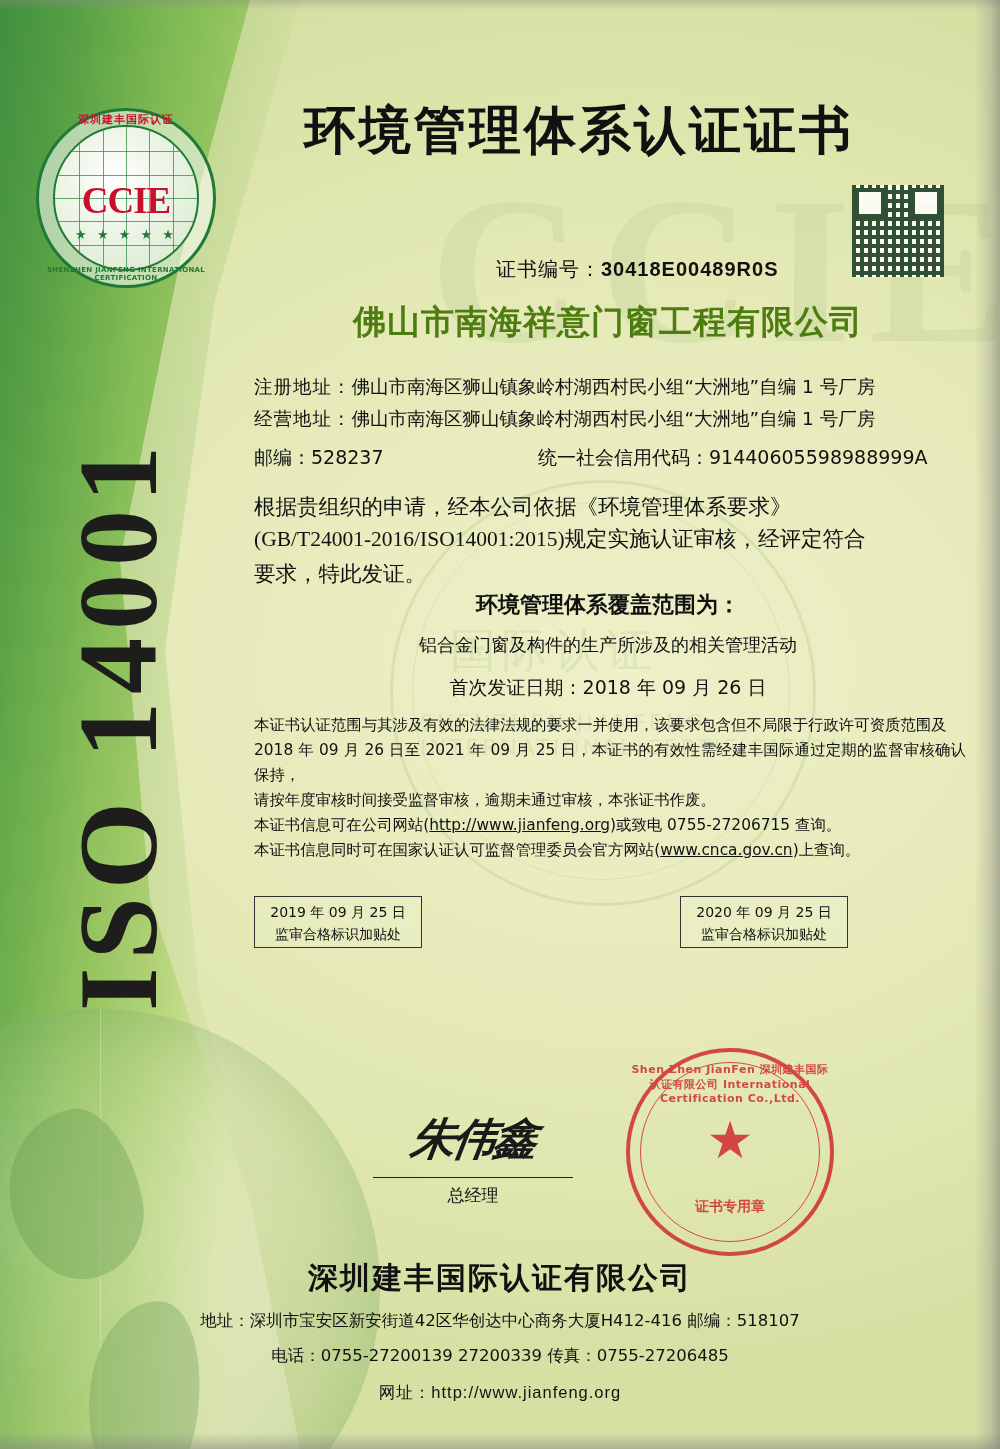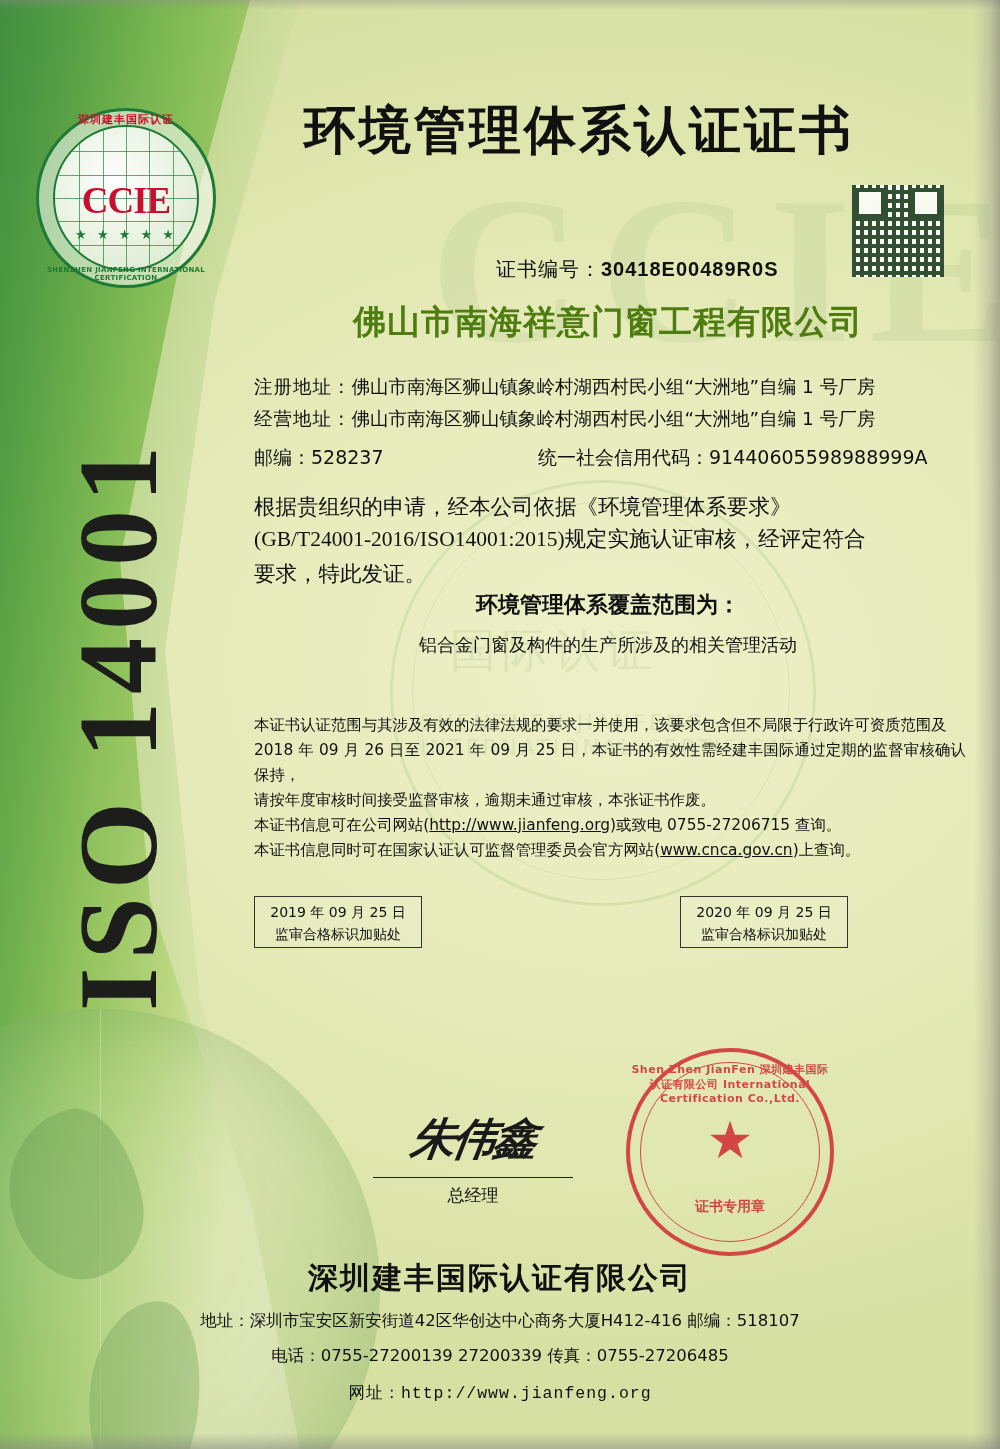--- a/index.html
+++ b/index.html
@@ -472,21 +472,21 @@
   }
   .footer-line {
     position: absolute;
     left: 0; right: 0;
     text-align: center;
     font-size: 16.5px;
     color: #111;
   }
   .f1 { top: 1310px; }
   .f2 { top: 1345px; }
-  .f3 { top: 1382px; font-family: Liberation Mono, monospace; letter-spacing: 1px; }
+  .f3 { top: 1382px; font-family: Liberation Sans, sans-serif; letter-spacing: 1px; }
 </style>
 </head>
 <body>
 
 <div class="page">
 
   <div class="bg-base"></div>
   <div class="bg-greenband"></div>
   <div class="bg-greenband2"></div>
 
@@ -555,20 +555,21 @@
     </div>
 
     <div class="para">
       <div>根据贵组织的申请，经本公司依据《环境管理体系要求》</div>
       <div class="mono">(GB/T24001-2016/ISO14001:2015)规定实施认证审核，经评定符合</div>
       <div>要求，特此发证。</div>
     </div>
 
     <div class="scope-title">环境管理体系覆盖范围为：</div>
     <div class="scope-body">铝合金门窗及构件的生产所涉及的相关管理活动</div>
+    <div class="first-issue">首次发证日期：2018 年 09 月 26 日</div>
 
     <div class="fine">
       <div>本证书认证范围与其涉及有效的法律法规的要求一并使用，该要求包含但不局限于行政许可资质范围及</div>
       <div>2018 年 09 月 26 日至 2021 年 09 月 25 日，本证书的有效性需经建丰国际通过定期的监督审核确认保持，</div>
       <div>请按年度审核时间接受监督审核，逾期未通过审核，本张证书作废。</div>
       <div>
         <span>本证书信息可在公司网站(</span><span class="link">http://www.jianfeng.org</span><span>)或致电 0755-27206715 查询。</span>
       </div>
       <div>
         <span>本证书信息同时可在国家认证认可监督管理委员会官方网站(</span><span class="link">www.cnca.gov.cn</span><span>)上查询。</span>

